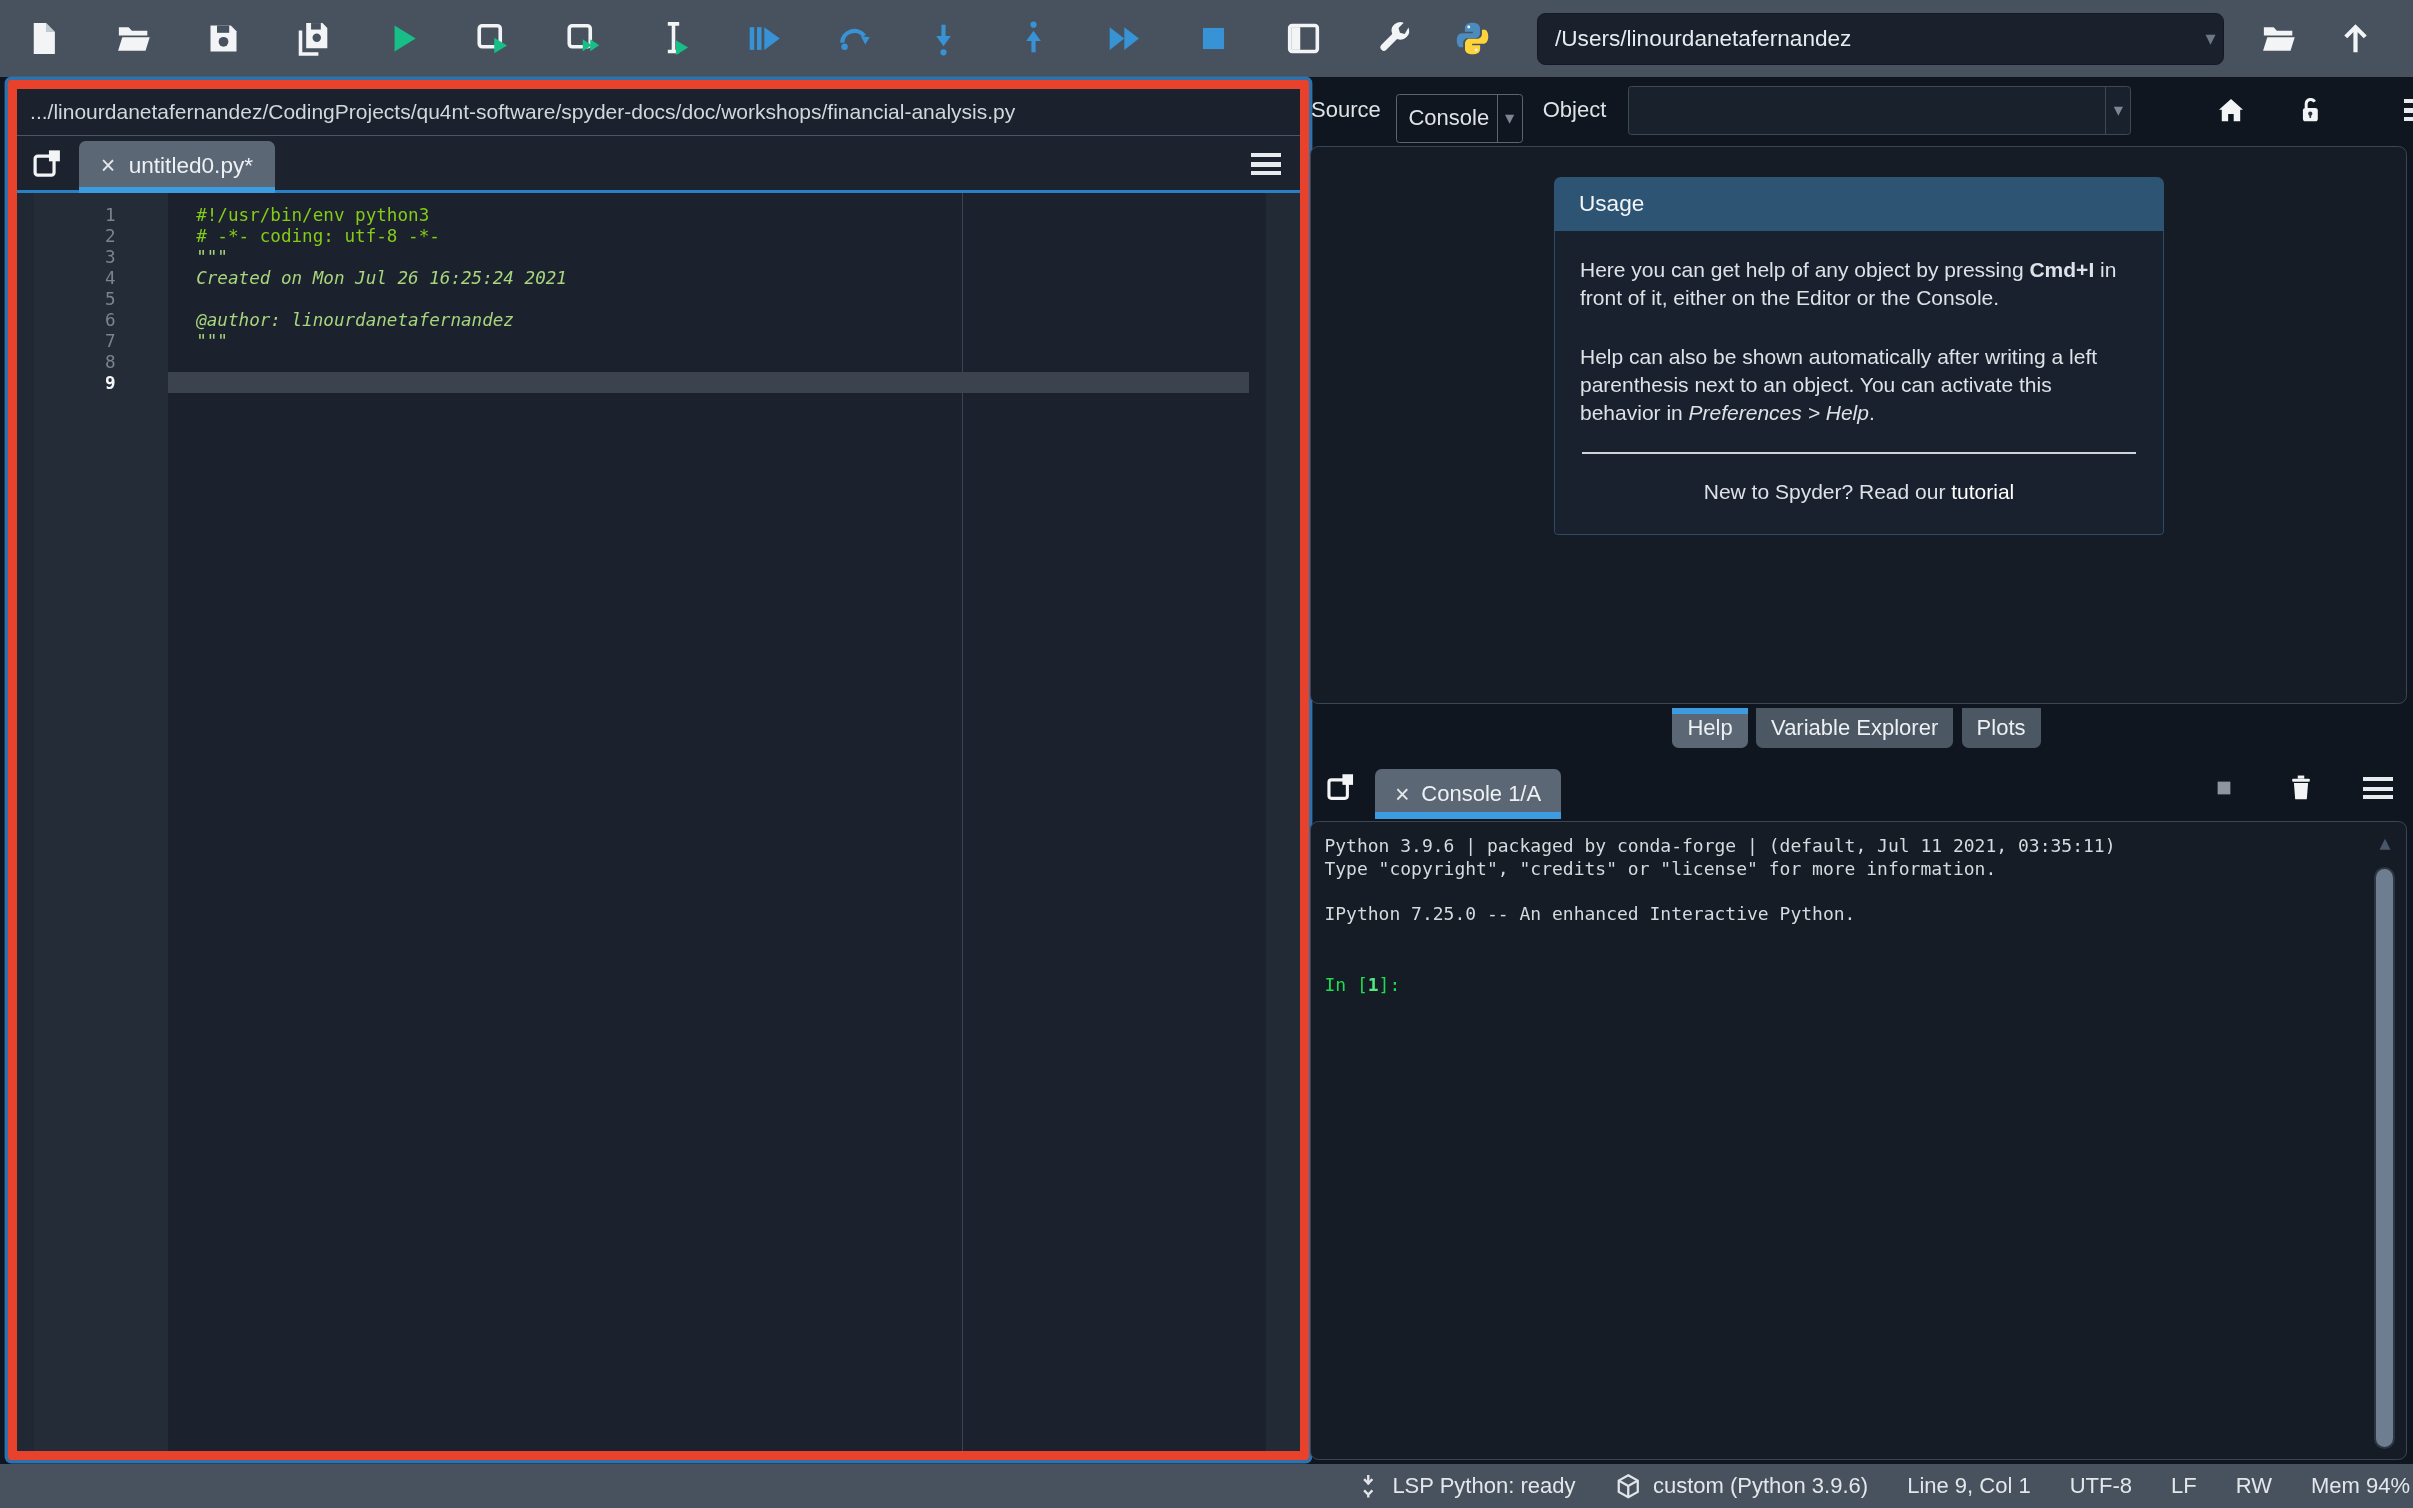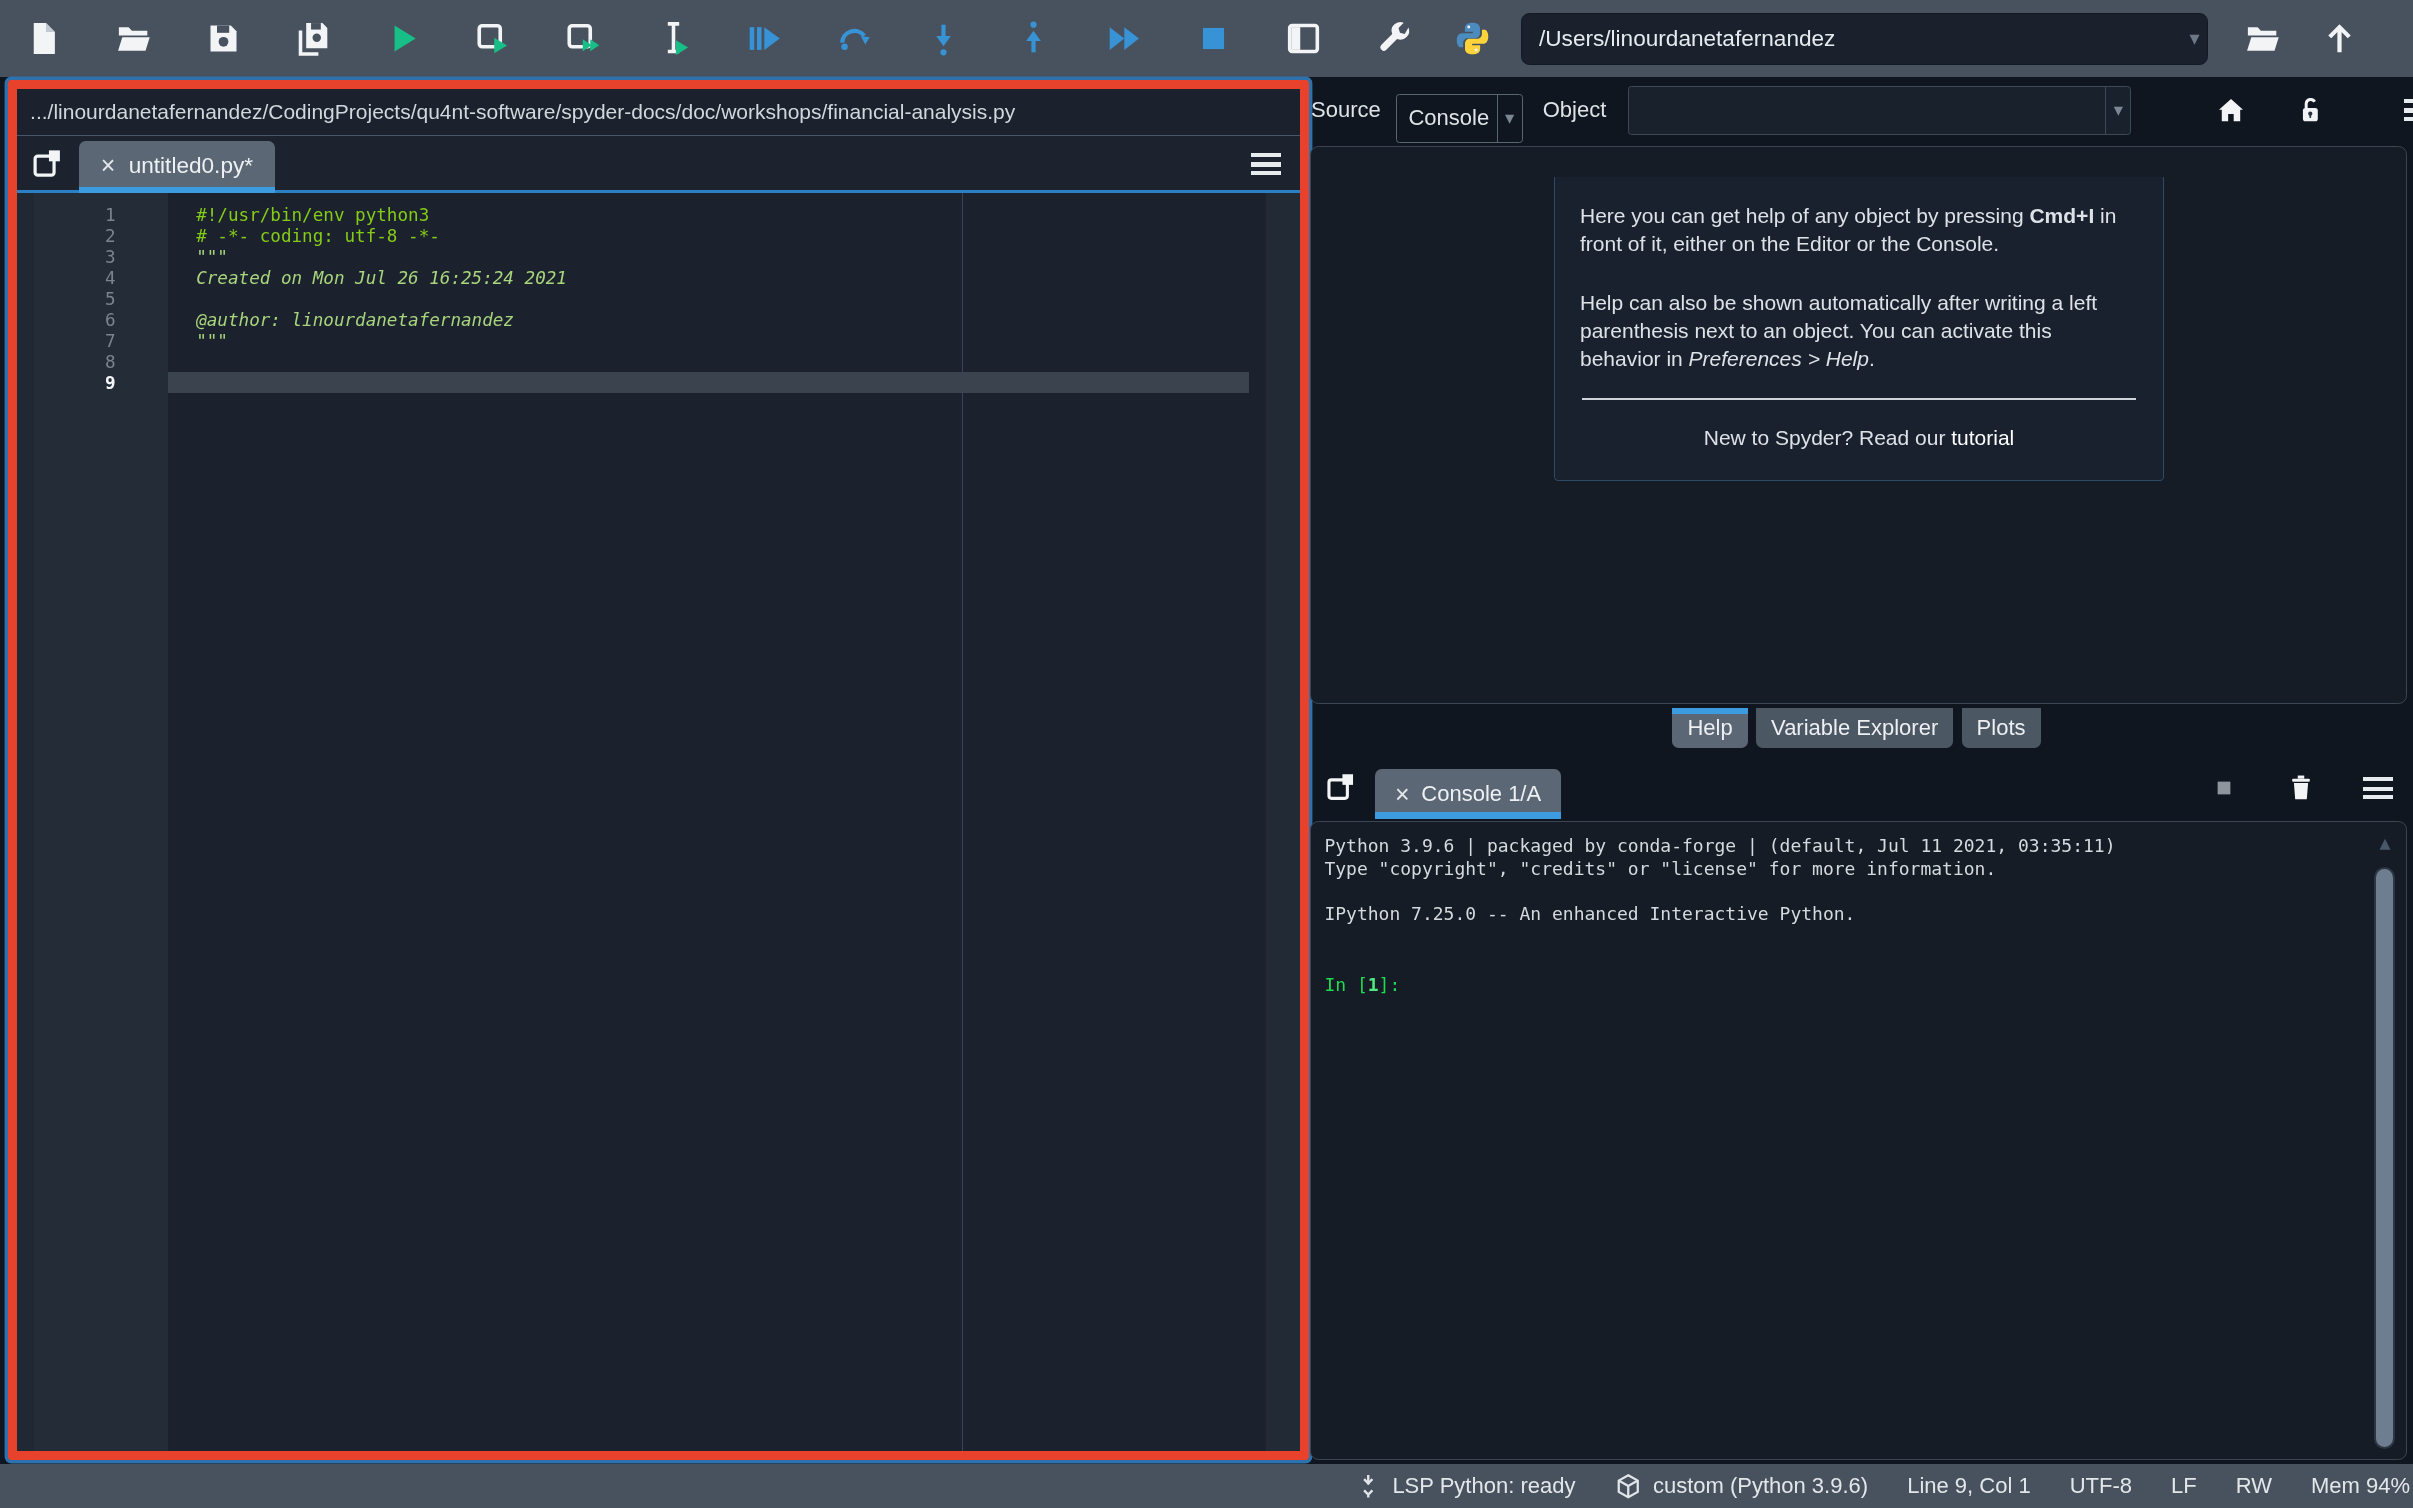--- a/index.html
+++ b/index.html
@@ -8,21 +8,21 @@
   #root { position:absolute; inset:0; }
 
   
   .toolbar { position:absolute; left:0; top:0; width:2413px; height:77px; background:#47525e;
              display:flex; align-items:center; padding:0 23.5px; }
   .tbtn { width:40px; height:40px; margin-right:50px; display:flex; align-items:center; justify-content:center; flex:none; }
   .tbtn svg { width:39px; height:39px; display:block; }
   .path-field { width:687px; height:52px; background:#1a212c; border:1.7px solid #121924; border-radius:8.4px;
                 color:#e7ebef; font-size:22.6px; font-family:"Liberation Sans",sans-serif;
                 padding:0 39px 0 17px; outline:none; }
-  .path-wrap { position:relative; margin-right:34px; }
+  .path-wrap { position:relative; margin-right:34px;margin-left:16px; }
   .path-arrow { position:absolute; right:8.4px; top:13.4px; color:#6c7886; font-size:20px; }
 
   
   .editor-frame { position:absolute; left:1.7px; top:80px; width:1301px; height:1380px;
                   border:9.2px solid #e8422d; border-radius:3.4px; box-shadow:0 0 0 3.4px #2e72ad;
                   background:#1b222d; display:flex; flex-direction:column;margin-left:6px; }
   .breadcrumb-bar { height:47px; border-bottom:1.7px solid #47566b; display:flex; align-items:center;
                     padding-left:13.4px; font-size:21px; color:#d2d7dc; flex:none; background:#1b222d; }
   .tabbar { height:57px; border-bottom:3.4px solid #2980c4; flex:none; position:relative; background:#1c232e; }
   .browse-btn { position:absolute; left:13.4px; top:10px; width:35px; height:35px; }
@@ -329,20 +329,21 @@
           </svg>
       </div>
       <div class="icn menu">
         <div class="hamburger"></div>
       </div>
     </div>
   </div>
 
   <div class="help-box">
     <div class="usage-card">
+      <div class="usage-head">Usage</div>
       <div class="usage-body">
         <div class="p1"><span>Here you can get help of any object by pressing </span><span class="kbd-b">Cmd+I</span><span> in front of it, either on the Editor or the Console.</span></div>
         <div class="p2"><span>Help can also be shown automatically after writing a left parenthesis next to an object. You can activate this behavior in </span><span class="em-i">Preferences &gt; Help</span><span>.</span></div>
         <hr class="usage-hr">
         <div class="usage-foot"><span>New to Spyder? Read our </span><a class="link" href="#">tutorial</a></div>
       </div>
     </div>
   </div>
 
   <div class="help-tabs">

